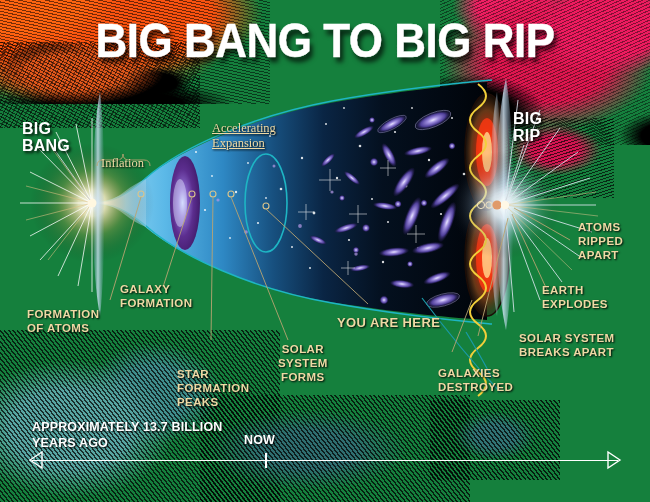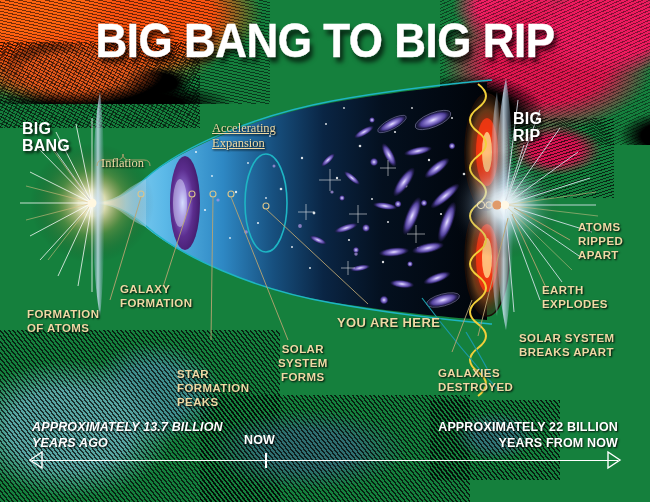--- a/index.html
+++ b/index.html
@@ -520,31 +520,27 @@
     <div>EARTH</div>
     <div>EXPLODES</div>
   </div>
 
   <div class="abs tlabel" style="left:578px;top:220px;">
     <div>ATOMS</div>
     <div>RIPPED</div>
     <div>APART</div>
   </div>
 
-  <div class="abs tl-text" style="left:32px;top:420px;text-align:left;font-style:italic;">
+  <div class="abs tl-text" style="left:32px;top:420px;text-align:left;">
     <div>APPROXIMATELY 13.7 BILLION</div>
     <div>YEARS AGO</div>
   </div>
 
   <div class="abs tl-text" style="left:244px;top:433px;">NOW</div>
 
-  <div class="abs tl-text" style="right:32px;top:420px;text-align:right;">
-    <div>APPROXIMATELY 22 BILLION</div>
-    <div>YEARS FROM NOW</div>
-  </div>
 
   <div class="abs tl-line"></div>
   <div class="abs tl-tick"></div>
 
   <svg class="layer tl-arrow" viewBox="0 0 650 502">
     <path d="M 30 460 L 42 452 L 42 468 Z" fill="none" stroke="#ffffff" stroke-width="1.4"></path>
     <path d="M 620 460 L 608 452 L 608 468 Z" fill="none" stroke="#ffffff" stroke-width="1.4"></path>
   </svg>
 
 </div>

